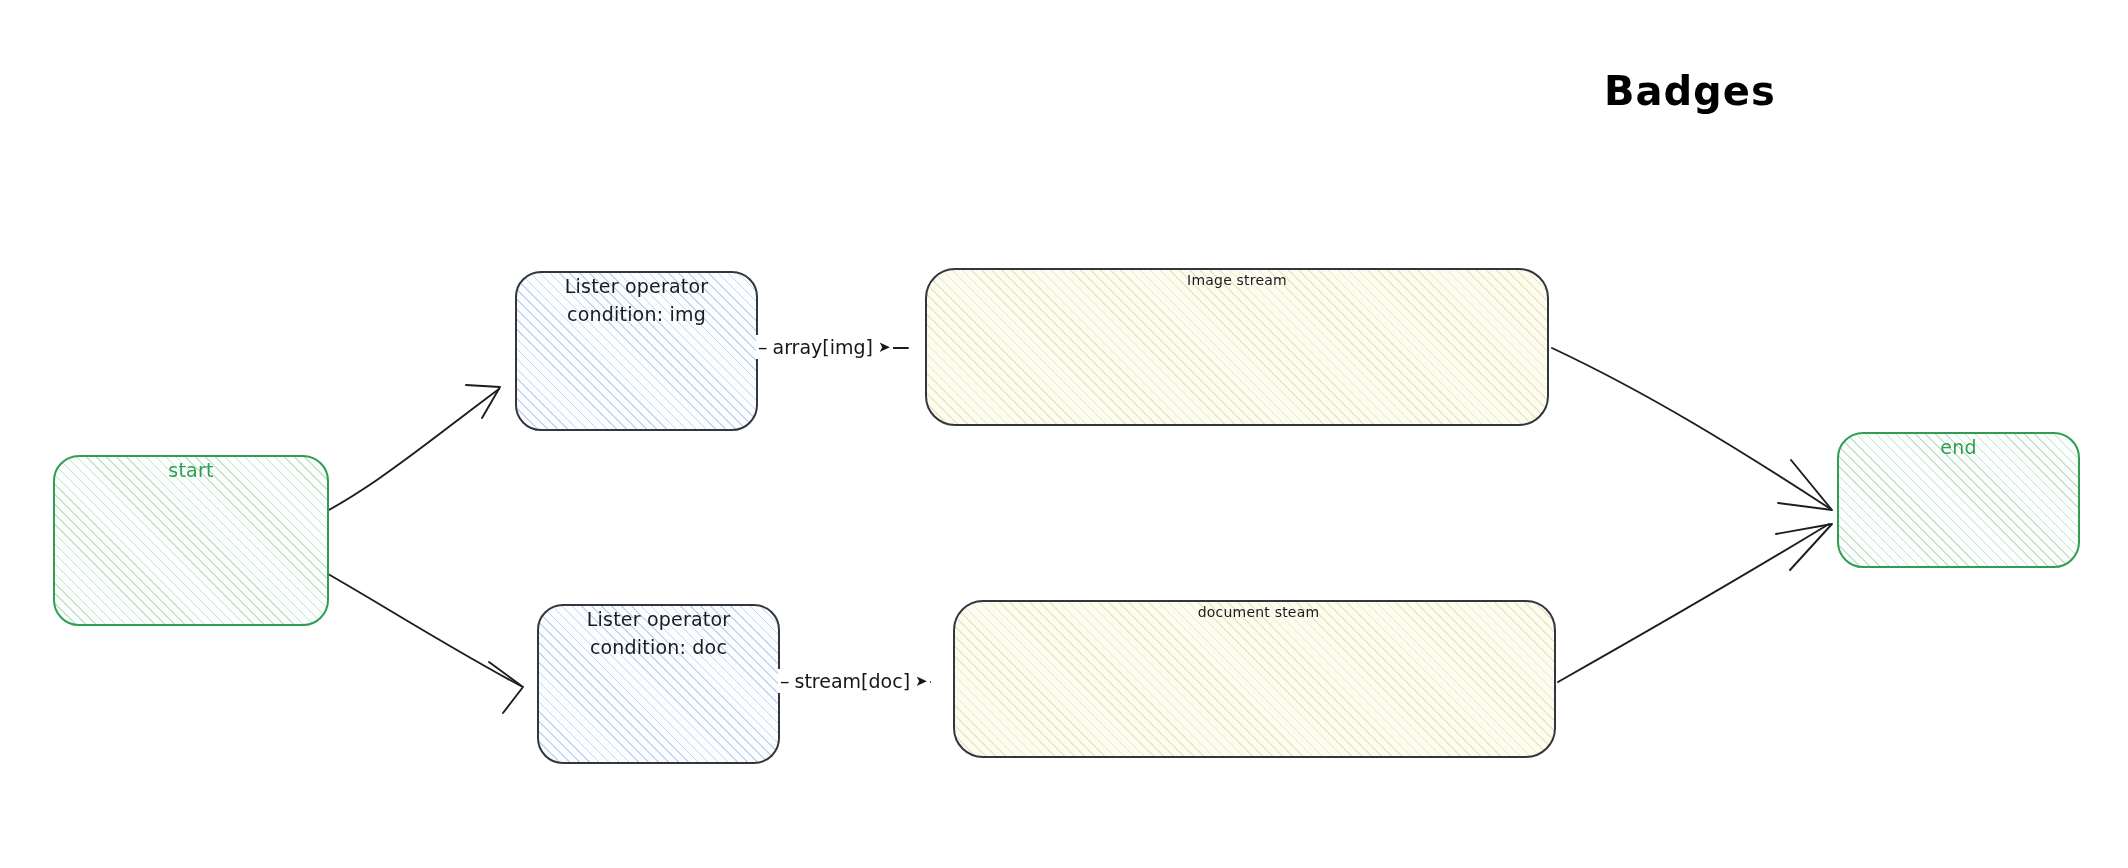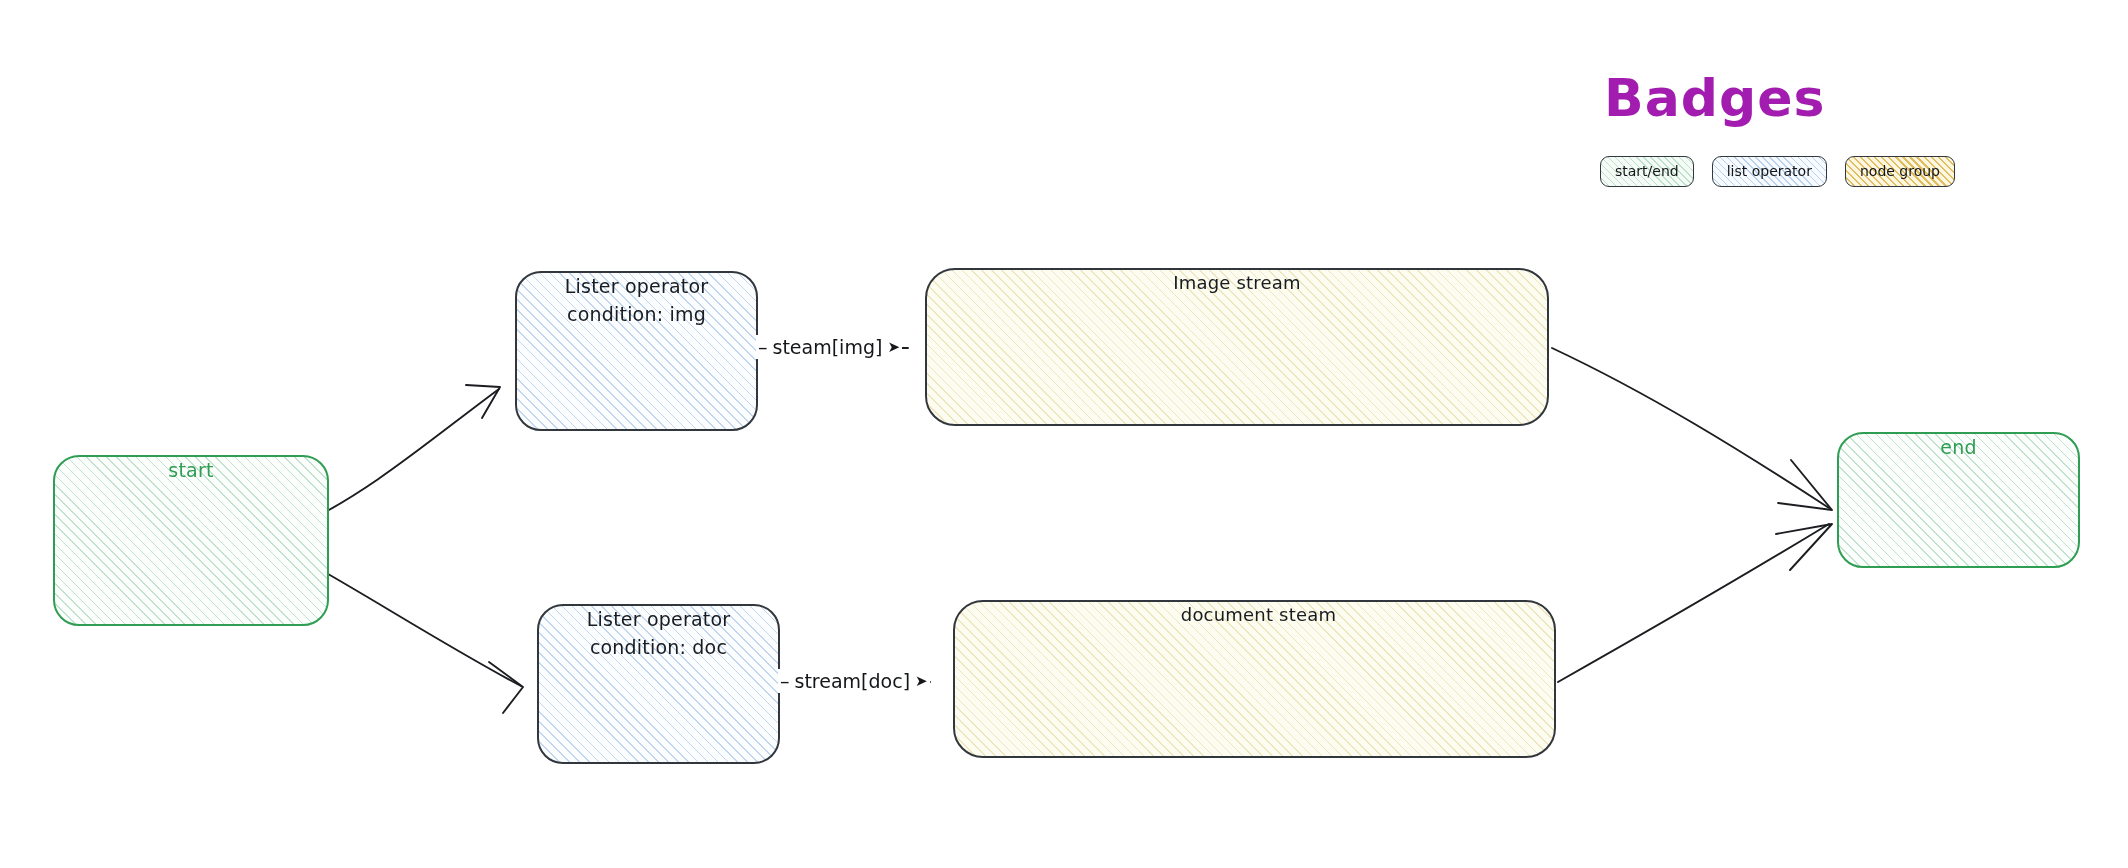--- a/index.html
+++ b/index.html
@@ -75,21 +75,21 @@
     border: 2px solid #32373d;
     color: #181c20;
     background-color: #fdfcf0;
     background-image: repeating-linear-gradient(
         45deg,
         rgba(205,183,88,0.32) 0px,
         rgba(205,183,88,0.32) 1.1px,
         rgba(255,255,255,0) 1.1px,
         rgba(255,255,255,0) 7px);
     border-radius: 30px;
-    font-size: 18px;
+    font-size: 14px;
   }
 
   
   .edge-label {
     position: absolute;
     z-index: 4;
     font-size: 19px;
     color: #141619;
     white-space: nowrap;
     display: flex;
@@ -102,22 +102,22 @@
   .edge-label .tip  { font-size: 15px; }
 
   
   #badges-panel {
     position: absolute;
     left: 1600px;
     top: 68px;
     z-index: 5;
   }
   #badges-title {
-    font-size: 52px;
-    color: #a21caf;
+    font-size: 40px;
+    color: #000000;
     margin: 0 0 28px 4px;
     font-weight: 700;
     letter-spacing: 1px;
     font-family: "DejaVu Sans", sans-serif;
   }
   #badges-row {
     display: flex;
     align-items: center;
     gap: 18px;
   }
@@ -214,30 +214,25 @@
 <div class="node n-group" id="node-document-steam" style="left:953px; top:600px; width:603px; height:158px;padding-left:8px;">
   <span class="node-label">document steam</span>
 </div>
 
 <div class="node n-startend" id="node-end" style="left:1837px; top:432px; width:243px; height:136px;">
   <span class="node-label">end</span>
 </div>
 
 <div class="edge-label" style="left:756px; top:335px;">
   <span class="dash">–</span>
-  <span>steam[img]</span>
+  <span>array[img]</span>
   <span class="tip">➤</span>
 </div>
 
 <div class="edge-label" style="left:778px; top:669px;">
   <span class="dash">–</span>
   <span>stream[doc]</span>
   <span class="tip">➤</span>
 </div>
 
 <div id="badges-panel">
   <div id="badges-title">Badges</div>
-  <div id="badges-row">
-    <span class="badge badge-startend">start/end</span>
-    <span class="badge badge-listop">list operator</span>
-    <span class="badge badge-group">node group</span>
-  </div>
 </div>
 
 </body></html>

